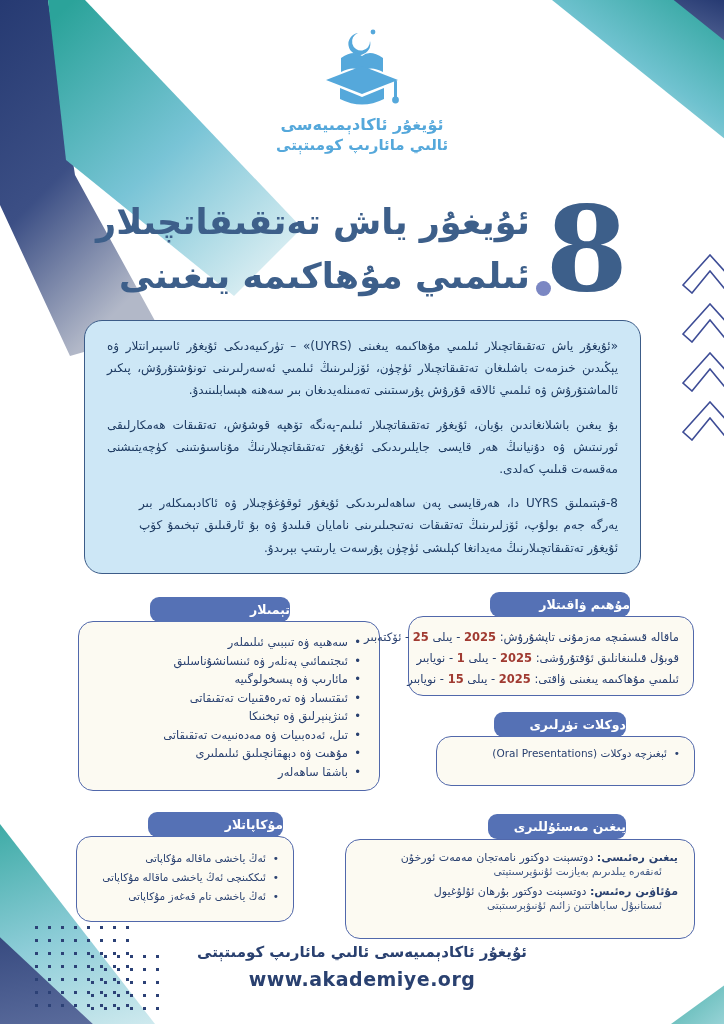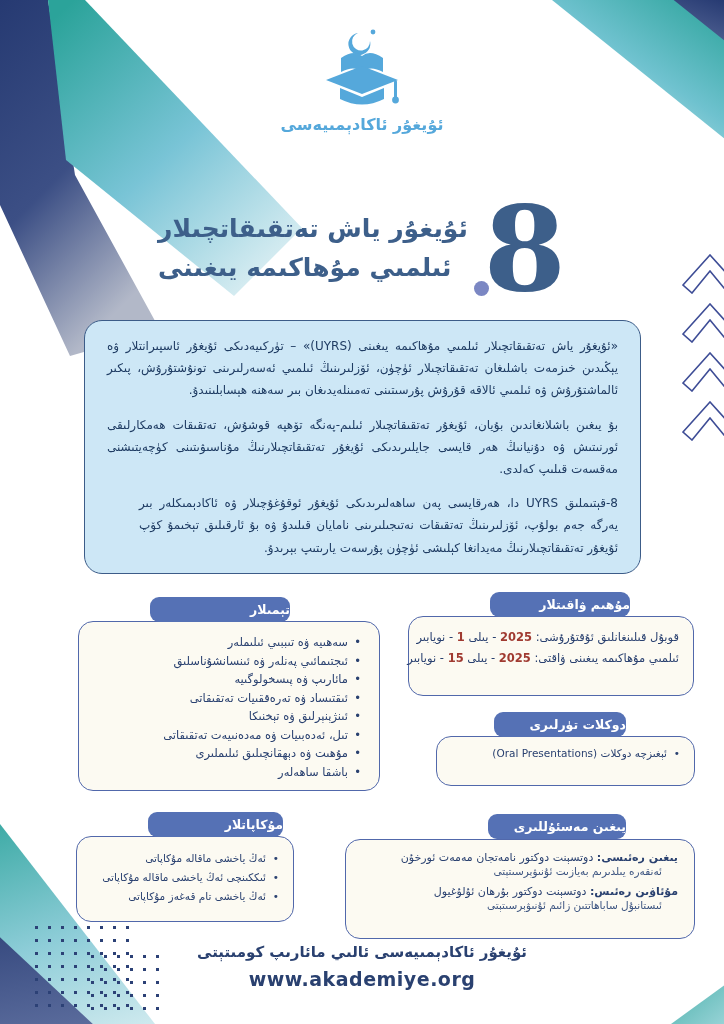--- a/index.html
+++ b/index.html
@@ -33,21 +33,21 @@
   .logo svg{display:block;margin:0 auto;}
   .logo-line{direction:rtl;color:#55a8db;font-weight:bold;}
   .logo-line1{font-size:16px;margin-top:3px;}
   .logo-line2{font-size:15px;margin-top:2px;}
   
   .title{position:absolute;left:50px;top:186px;width:624px;height:126px;z-index:4;
     display:flex;flex-direction:row;direction:rtl;align-items:center;justify-content:center;gap:16px;}
   .big-num{position:relative;font-size:118px;font-weight:800;color:#3d5f8a;line-height:.92;
     font-family:"DejaVu Serif",serif;direction:ltr;}
   .num-dot{position:absolute;left:-10px;bottom:7px;width:15px;height:15px;border-radius:50%;background:#7b87c3;}
-  .title-lines{text-align:left;color:#3d5f8a;font-weight:bold;font-size:25px;line-height:1.55;}
+  .title-lines{text-align:right;color:#3d5f8a;font-weight:bold;font-size:35px;line-height:1.55;}
   
   .intro{position:absolute;left:84px;top:320px;width:557px;min-height:252px;z-index:4;
     background:#cde7f6;border:1.2px solid #3c5c88;border-radius:18px;
     padding:14px 22px;box-sizing:border-box;direction:rtl;text-align:justify;
     font-size:12px;line-height:1.85;color:#1f3c63;}
   .intro p{margin:0 0 12px 0;}
   .intro p:last-child{margin-bottom:0;margin-left:32px;}
   
   .tab{position:absolute;background:#5571b5;color:#fff;font-weight:bold;font-size:12.5px;
     display:flex;align-items:center;justify-content:flex-start;border-radius:9px;z-index:5;direction:rtl;}
@@ -137,20 +137,21 @@
         <path d="M60 13 a11 11 0 1 1 -12 -8 a9 9 0 1 0 12 8 Z"></path>
         <circle cx="63" cy="4" r="2.4"></circle>
         <path d="M31 30 Q44 21 52 28 Q60 21 73 30 L73 44 Q60 37 52 44 Q44 37 31 44 Z"></path>
         <path d="M16 52 L52 38 L88 52 L52 66 Z"></path>
         <path d="M30 60 L30 71 Q52 82 74 71 L74 60 L52 69 Z"></path>
         <rect x="84" y="52" width="3" height="18" rx="1.5"></rect>
         <circle cx="85.5" cy="72" r="3.4"></circle>
       </g>
     </svg>
     <div class="logo-line logo-line1">ئۇيغۇر ئاكادېمىيەسى</div>
+    <div class="logo-line logo-line2">ئالىي مائارىپ كومىتېتى</div>
   </div>
 
   <div class="title">
     <div class="big-num">
       <span>8</span>
       <span class="num-dot"></span>
     </div>
     <div class="title-lines">
       <div>ئۇيغۇر ياش تەتقىقاتچىلار</div>
       <div>ئىلمىي مۇھاكىمە يىغىنى</div>
@@ -179,20 +180,21 @@
         <li>باشقا ساھەلەر</li>
       </ul>
   </div>
 
   <div class="tab tab-dates">
       <span>مۇھىم ۋاقىتلار</span>
     </div>
   <div class="box box-dates">
     <ul>
 
+    <li><span>ماقالە قىسقىچە مەزمۇنى تاپشۇرۇش:</span> <span class="date-num">2025</span> <span>- يىلى</span> <span class="date-num">25</span> <span>- ئۆكتەبىر</span></li>
         <li><span>قوبۇل قىلىنغانلىق ئۇقتۇرۇشى:</span> <span class="date-num">2025</span> <span>- يىلى</span> <span class="date-num">1</span> <span>- نويابىر</span></li>
         <li><span>ئىلمىي مۇھاكىمە يىغىنى ۋاقتى:</span> <span class="date-num">2025</span> <span>- يىلى</span> <span class="date-num">15</span> <span>- نويابىر</span></li>
       </ul>
   </div>
 
   <div class="tab tab-types">
       <span>دوكلات تۈرلىرى</span>
     </div>
   <div class="box box-types">
     <ul>

